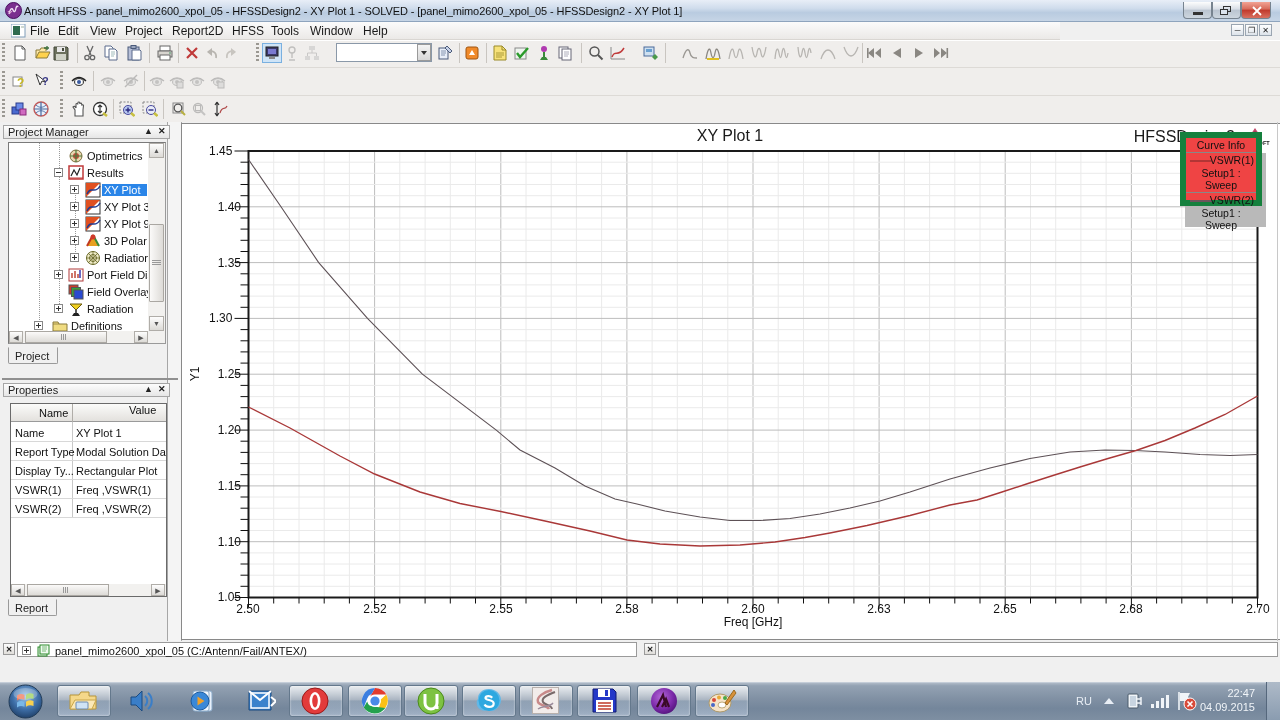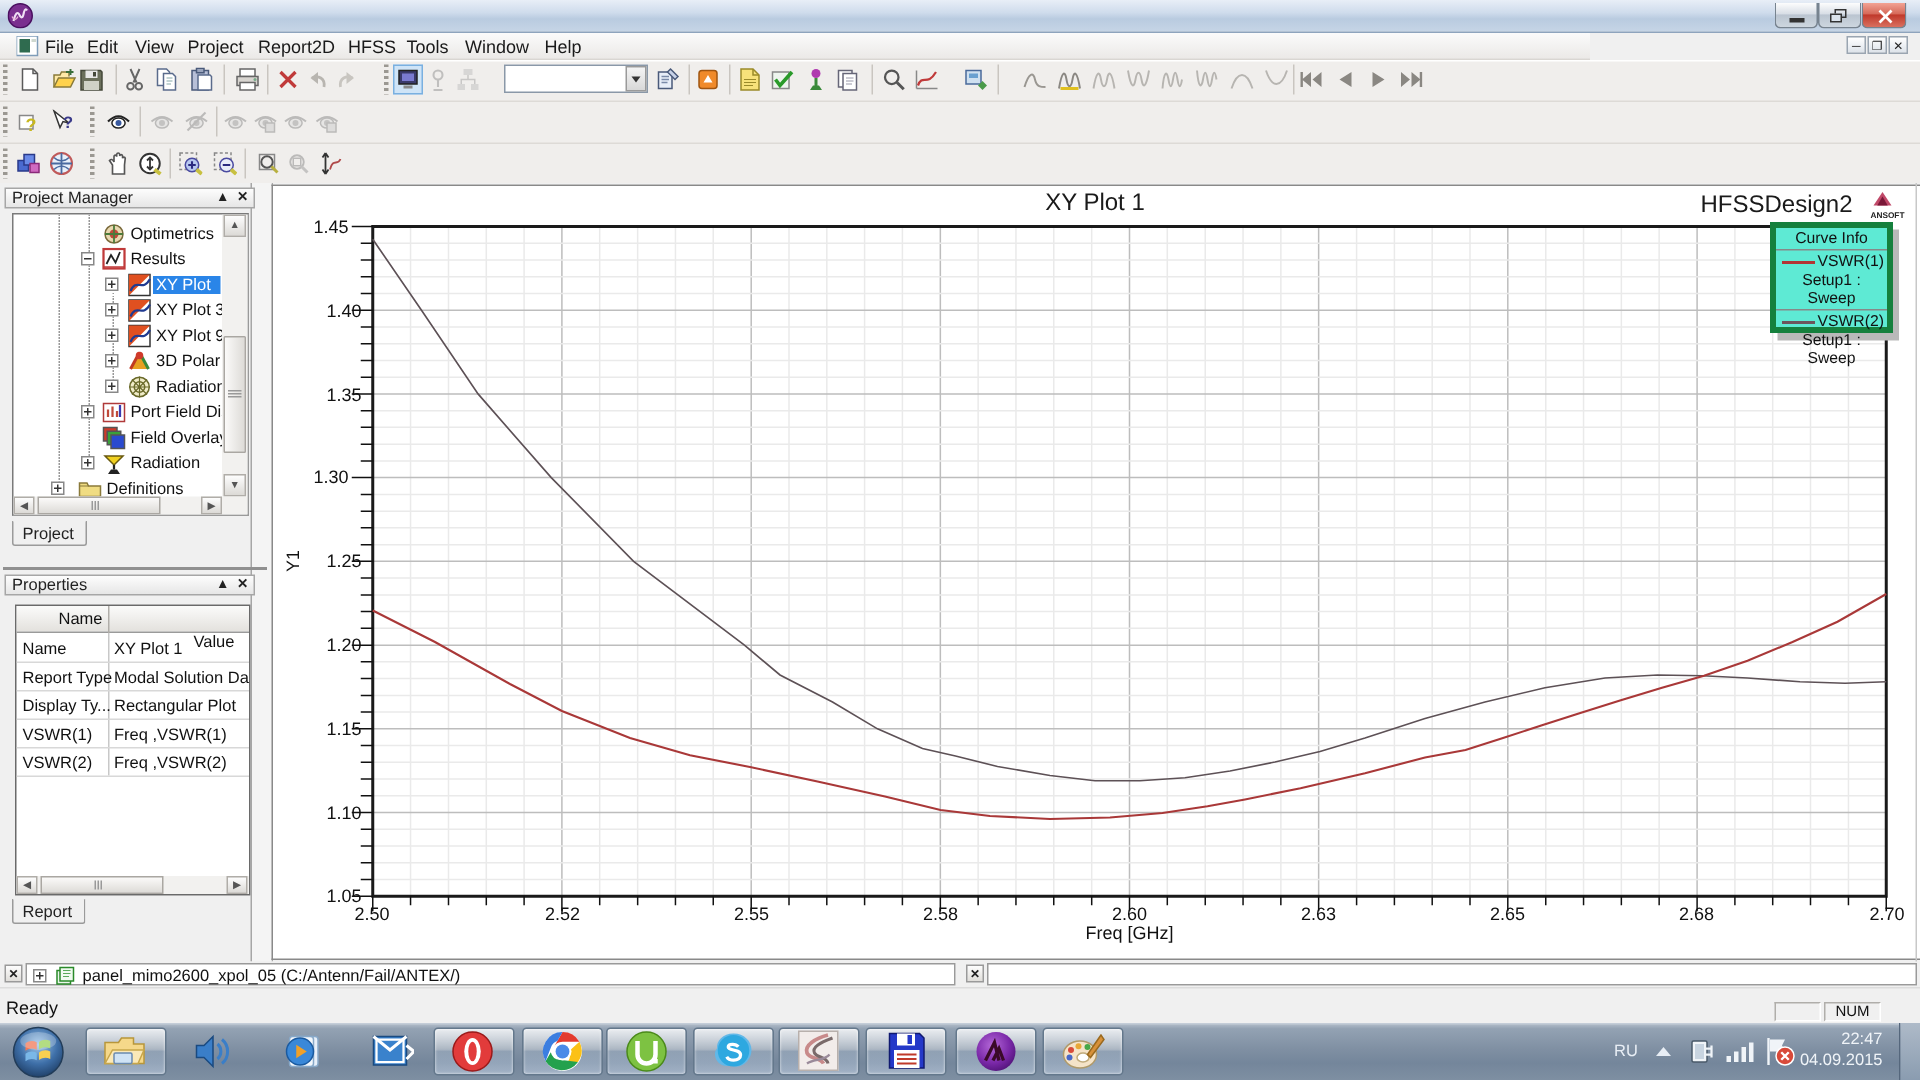--- a/index.html
+++ b/index.html
@@ -37,20 +37,21 @@
 </style></head>
 <body>
 <div id="page">
 <div class="abs" id="titlebar">
  <svg class="abs" style="left:5px;top:2px" width="17" height="17" viewBox="0 0 17 17">
   <circle cx="8.5" cy="8.5" r="8" fill="#7a2f8f"></circle>
   <circle cx="8.5" cy="8.5" r="8" fill="none" stroke="#4a1060" stroke-width="1"></circle>
   <path d="M4 12 Q6 4 8 8 Q10 12 11 6 Q12 3 13 5" stroke="#f0e0f5" stroke-width="1.4" fill="none"></path>
   <path d="M3 9 Q5 13 7 9" stroke="#e8b0d8" stroke-width="1" fill="none"></path>
  </svg>
+ <div class="abs" id="titletext">Ansoft HFSS - panel_mimo2600_xpol_05 - HFSSDesign2 - XY Plot 1 - SOLVED - [panel_mimo2600_xpol_05 - HFSSDesign2 - XY Plot 1]</div>
  <div class="abs capbtn" style="left:1183px">
         <div class="abs" style="left:9px;top:10px;width:10px;height:3px;background:#333"></div>
       </div>
  <div class="abs capbtn" style="left:1212px">
         <div class="abs" style="left:10px;top:4px;width:8px;height:6px;border:1px solid #333"></div>
         <div class="abs" style="left:7px;top:7px;width:8px;height:6px;border:1px solid #333;background:#dbe3ec"></div>
       </div>
  <div class="abs capbtn" id="btnclose" style="left:1241px;width:30px">
         <svg class="abs" style="left:10px;top:4px" width="10" height="10" viewBox="0 0 10 10">
           <path d="M1 1l8 8M9 1L1 9" stroke="#fff" stroke-width="1.8"></path>
@@ -468,21 +469,21 @@
  <div class="tab" style="left:8px;top:225px">Project</div>
 
  <div class="abs" style="left:2px;top:256px;width:176px;height:2px;background:#909090"></div>
  <div class="dockhead" style="top:261px">Properties</div>
  <div class="dockbtns" style="left:144px;top:262px">▲</div>
  <div class="dockbtns" style="left:158px;top:262px;font-weight:bold">✕</div>
 
  <div class="sunken" style="left:10px;top:281px;width:157px;height:194px;border-color:#6a6a6a;overflow:hidden;font-size:11px;color:#111">
   <div class="abs" style="left:0;top:0;width:155px;height:18px;background:linear-gradient(180deg,#fbfbfa,#e3e1dd);border-bottom:1px solid #9a9a9a">
    <div class="abs" style="left:28px;top:3px">Name</div>
-   <div class="abs" style="left:118px;top:18px">Value</div>
+   <div class="abs" style="left:118px;top:0">Value</div>
    <div class="abs" style="left:61px;top:0;width:1px;height:18px;background:#b0ada8"></div>
   </div>
   <div class="abs" style="left:61px;top:18px;width:1px;height:95px;background:#c8c8c8"></div>
   <div class="abs" style="left:4px;top:23px">Name</div>
         <div class="abs" style="left:65px;top:23px;white-space:nowrap">XY Plot 1</div>
   <div class="abs" style="left:0;top:37px;width:155px;height:1px;background:#d8d8d8"></div>
   <div class="abs" style="left:4px;top:42px">Report Type</div>
         <div class="abs" style="left:65px;top:42px;white-space:nowrap">Modal Solution Data</div>
   <div class="abs" style="left:0;top:56px;width:155px;height:1px;background:#d8d8d8"></div>
   <div class="abs" style="left:4px;top:61px">Display Ty...</div>
@@ -674,21 +675,21 @@
 <path d="M65.5 282.0 L107.0 303.0 L157.0 331.0 L191.6 349.0 L237.0 367.0 L277.0 378.5 L317.8 386.5 L362.0 396.0 L407.0 406.0 L444.0 415.0 L477.0 419.0 L517.0 421.0 L557.0 420.0 L592.0 417.0 L622.0 412.5 L647.0 408.0 L684.0 400.5 L727.0 390.5 L767.0 380.0 L794.0 375.0 L819.0 367.0 L845.0 358.5 L870.0 350.5 L897.0 342.0 L925.0 333.5 L953.0 325.5 L982.0 315.5 L1012.0 303.0 L1042.0 289.5 L1074.5 271.0" fill="none" stroke="#a93838" stroke-width="1.4"></path>
 </svg>
 <div class="abs" style="left:640px;top:127px;width:180px;text-align:center;font-size:16px;color:#1a1a1a">XY Plot 1</div>
 <div class="abs" style="left:1100px;top:128px;width:135px;text-align:right;font-size:16px;color:#1a1a1a">HFSSDesign2</div>
 <svg class="abs" style="left:1246px;top:126px" width="26" height="20" viewBox="0 0 26 20">
 <path d="M9 2L15 11H3z" fill="#c04868"></path>
       <path d="M9 5l3.5 6h-7z" fill="#7a1838"></path>
 <text x="1" y="19" font-size="5.5" font-weight="bold" fill="#222" font-family="Liberation Sans">ANSOFT</text>
 </svg>
 <div class="abs" style="left:1185px;top:153px;width:81px;height:74px;background:#b9b9b9"></div>
-<div class="abs" style="left:1180px;top:148px;width:82px;height:74px;background:#5eead4;border:4px solid #15803d;font-size:10.5px;color:#111">
+<div class="abs" style="left:1180px;top:132px;width:82px;height:74px;background:#ef4444;border:6px solid #15803d;font-size:10.5px;color:#111">
  <div style="text-align:center;padding-top:1px">Curve Info</div>
  <div style="height:1px;background:#888;margin-top:1px"></div>
  <div style="position:relative;height:14px">
         <div class="abs" style="left:4px;top:7px;width:22px;height:2px;background:#b23535"></div>
         <div class="abs" style="right:2px;top:1px">VSWR(1)</div>
       </div>
  <div style="text-align:center">Setup1 : Sweep</div>
  <div style="height:1px;background:#888;margin-top:1px"></div>
  <div style="position:relative;height:14px">
         <div class="abs" style="left:4px;top:7px;width:22px;height:2px;background:#6d555c"></div>
@@ -725,25 +726,20 @@
   <svg class="abs" style="left:19px;top:1px" width="14" height="13" viewBox="0 0 14 13">
           <rect x="1" y="3" width="9" height="9" fill="#eaf5ea" stroke="#2a8a2a"></rect>
           <rect x="3" y="1" width="9" height="9" fill="#f0faf0" stroke="#2a8a2a"></rect>
           <path d="M5 3h5M5 5h5M5 7h4" stroke="#5aaa5a" stroke-width=".8"></path>
         </svg>
   <div class="abs" style="left:37px;top:2px;font-size:11px;color:#111;white-space:nowrap">panel_mimo2600_xpol_05 (C:/Antenn/Fail/ANTEX/)</div>
  </div>
  <div class="abs" style="left:644px;top:2px;width:12px;height:12px;border:1px solid #9a9a9a;background:linear-gradient(180deg,#fdfdfd,#e0deda);font-size:8px;font-weight:bold;text-align:center;line-height:11px;color:#222">✕</div>
  <div class="abs" style="left:658px;top:1px;width:620px;height:15px;background:#fff;border:1px solid #9a9a9a"></div>
 </div>
-<div class="abs" id="statusbar">
- <div class="abs" style="left:4px;top:6px;font-size:12px;color:#111">Ready</div>
- <div class="abs" style="left:1183px;top:9px;width:31px;height:13px;border:1px solid #b0aeaa;border-bottom-color:#fff;border-right-color:#fff"></div>
- <div class="abs" style="left:1216px;top:9px;width:38px;height:13px;border:1px solid #b0aeaa;border-bottom-color:#fff;border-right-color:#fff;font-size:10px;text-align:center;color:#111;line-height:12px">NUM</div>
-</div>
 <div class="abs" id="taskbar">
  <div class="abs" style="left:0;top:0;width:1280px;height:1px;background:#c4cdd8"></div>
 
  <svg class="abs" style="left:8px;top:2px" width="35" height="35" viewBox="0 0 35 35">
   <defs>
           <radialGradient id="orb" cx="50%" cy="35%" r="70%">
             <stop offset="0%" stop-color="#9ec6ea"></stop>
             <stop offset="55%" stop-color="#3e6fa8"></stop>
             <stop offset="100%" stop-color="#1c3a60"></stop>
           </radialGradient>

